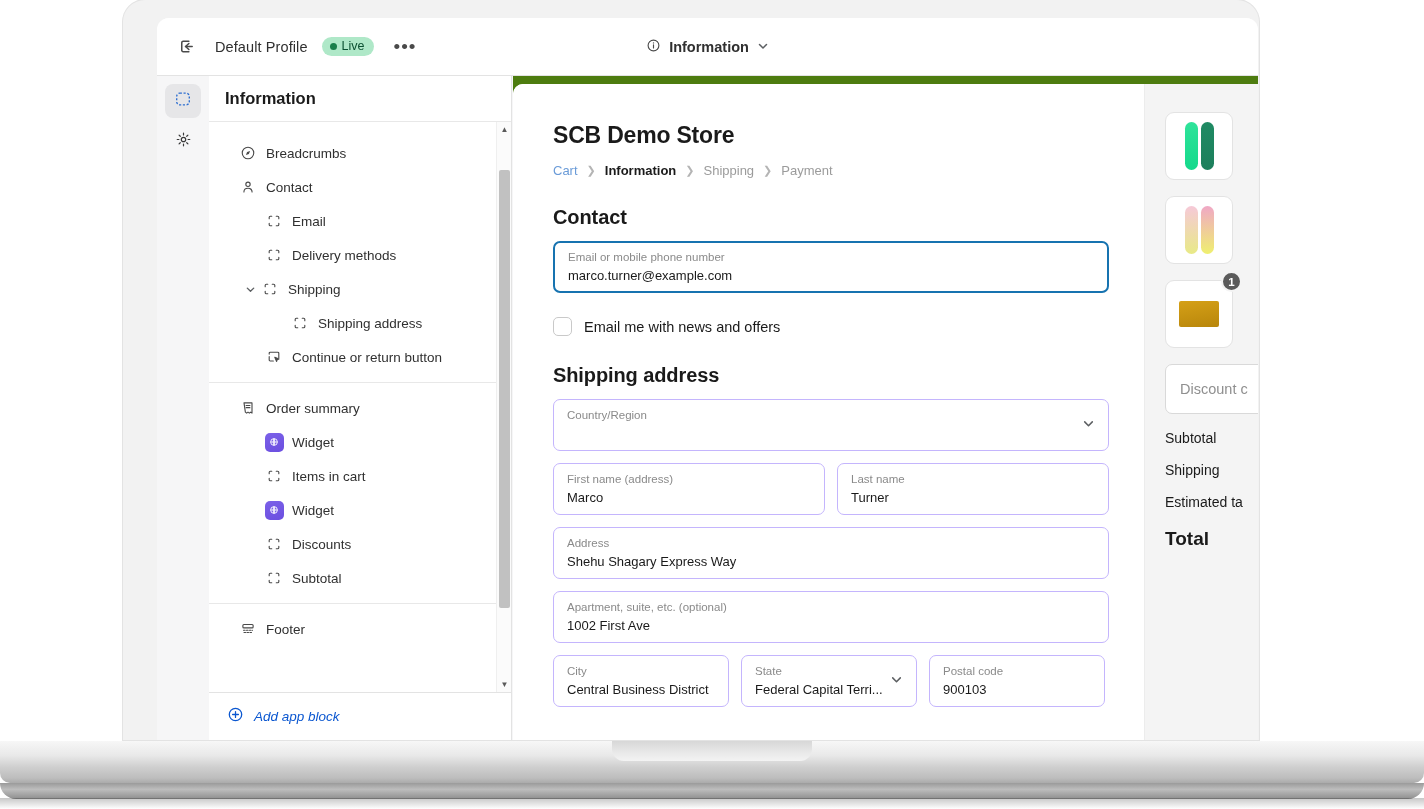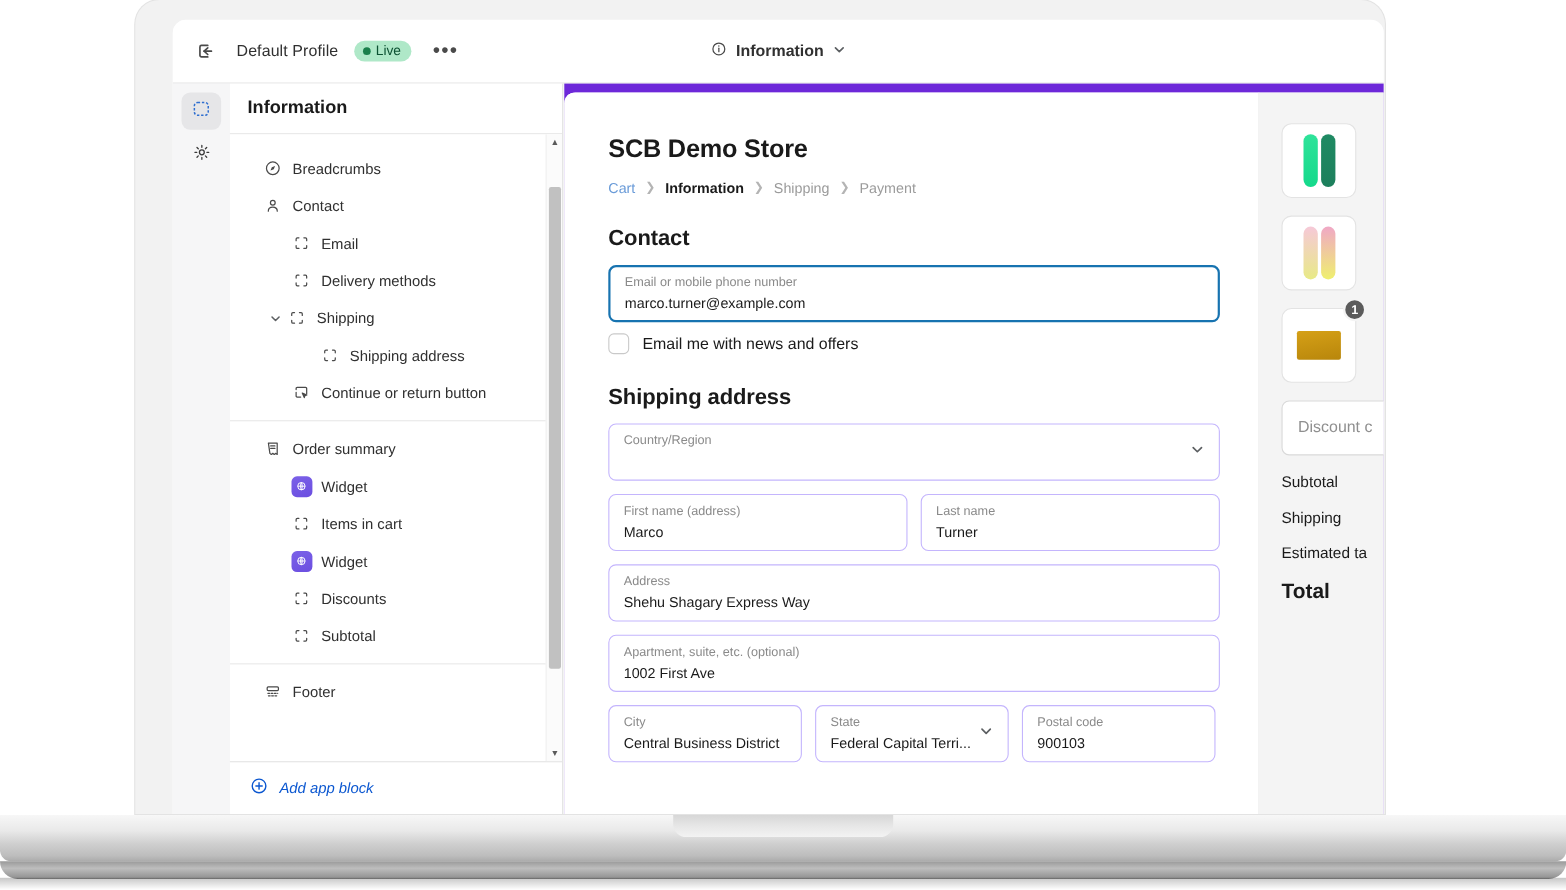--- a/index.html
+++ b/index.html
@@ -142,21 +142,21 @@
   #sb-arrow-up { top: 0; }
   #sb-arrow-down { bottom: 0; }
   #sb-thumb {
     position: absolute; left: 2px; width: 11px; top: 48px; height: 438px;
     background: #c1c1c1; border-radius: 2px; cursor: pointer;
   }
 
   
   #preview {
     position: absolute; left: 356px; top: 58px; width: 745px; height: 664px;
-    background: #6d28d9; padding: 8px 0 0 0;
+    background: #4d7c0f; padding: 8px 0 0 0;
   }
   #preview-card {
     position: absolute; left: 0px; top: 8px; width: 745px; height: 656px;
     background: #ffffff; border-radius: 10px 0 0 0;
     overflow: hidden; display: flex;
   }
   #checkout-main {
     width: 632px; height: 656px; background: #ffffff; padding: 38px 0 0 40px;
     border-right: 1px solid #ececec;
   }
@@ -174,21 +174,21 @@
   }
   .field.focused { border: 2px solid #1773b0; padding-top: 7px; }
   .fl { font-size: 11.5px; color: #8a8a8a; line-height: 15px; }
   .fv { font-size: 13px; color: #1a1a1a; line-height: 22px; }
   .row2 { display: flex; gap: 12px; }
   .row2 > .field { flex: 1 1 0; }
   .row3 { display: flex; gap: 12px; }
   .chev {
     position: absolute; right: 13px; top: 50%; transform: translateY(-50%); color: #5c5f62;
   }
-  #email-consent { display: flex; align-items: center; gap: 12px; margin-top: 10px; }
+  #email-consent { display: flex; align-items: center; gap: 12px; margin-top: 24px; }
   #consent-checkbox {
     width: 19px; height: 19px; border: 1px solid #c9c9c9; border-radius: 5px; background: #fff;
     cursor: pointer; flex: 0 0 19px;
   }
   #consent-label { font-size: 14.5px; color: #1a1a1a; }
 
   
   #order-summary {
     width: 113px; height: 656px; background: #f4f4f4; padding: 28px 0 0 20px;
     position: relative; overflow: hidden;

